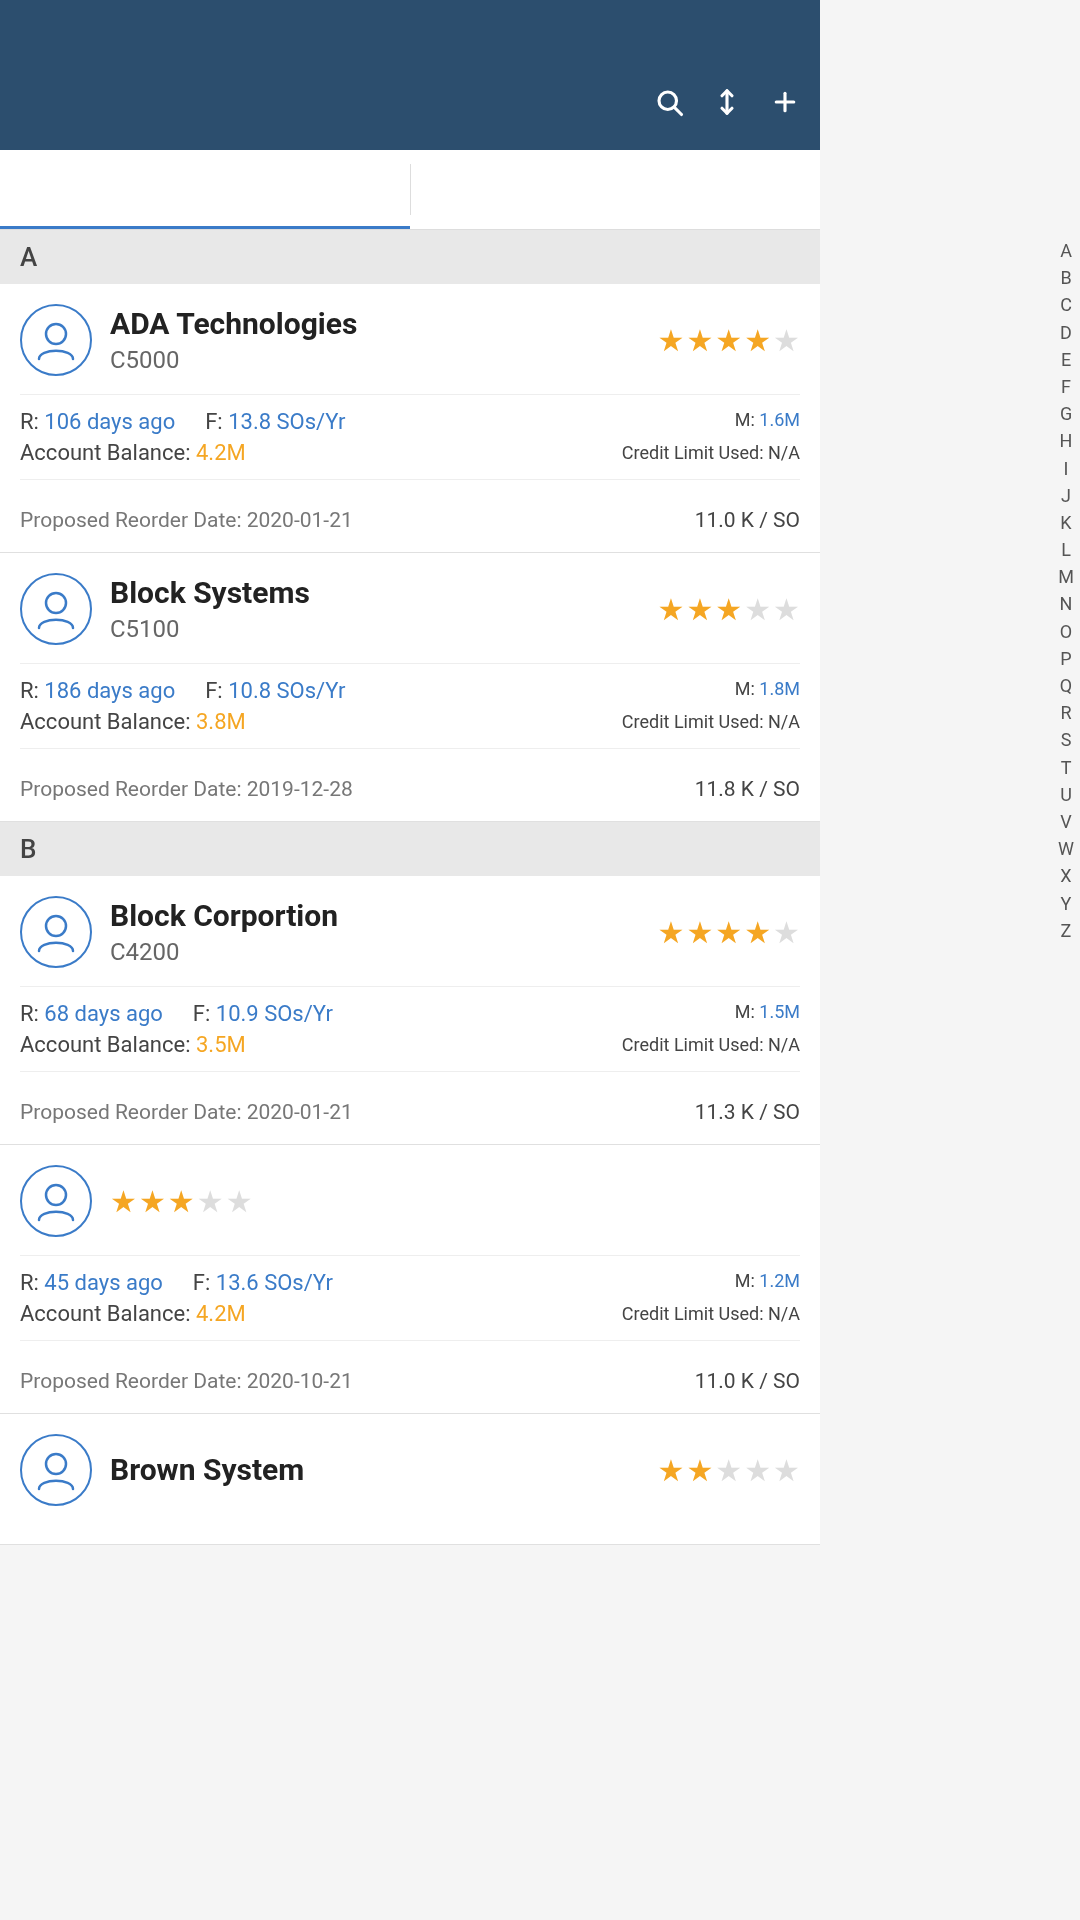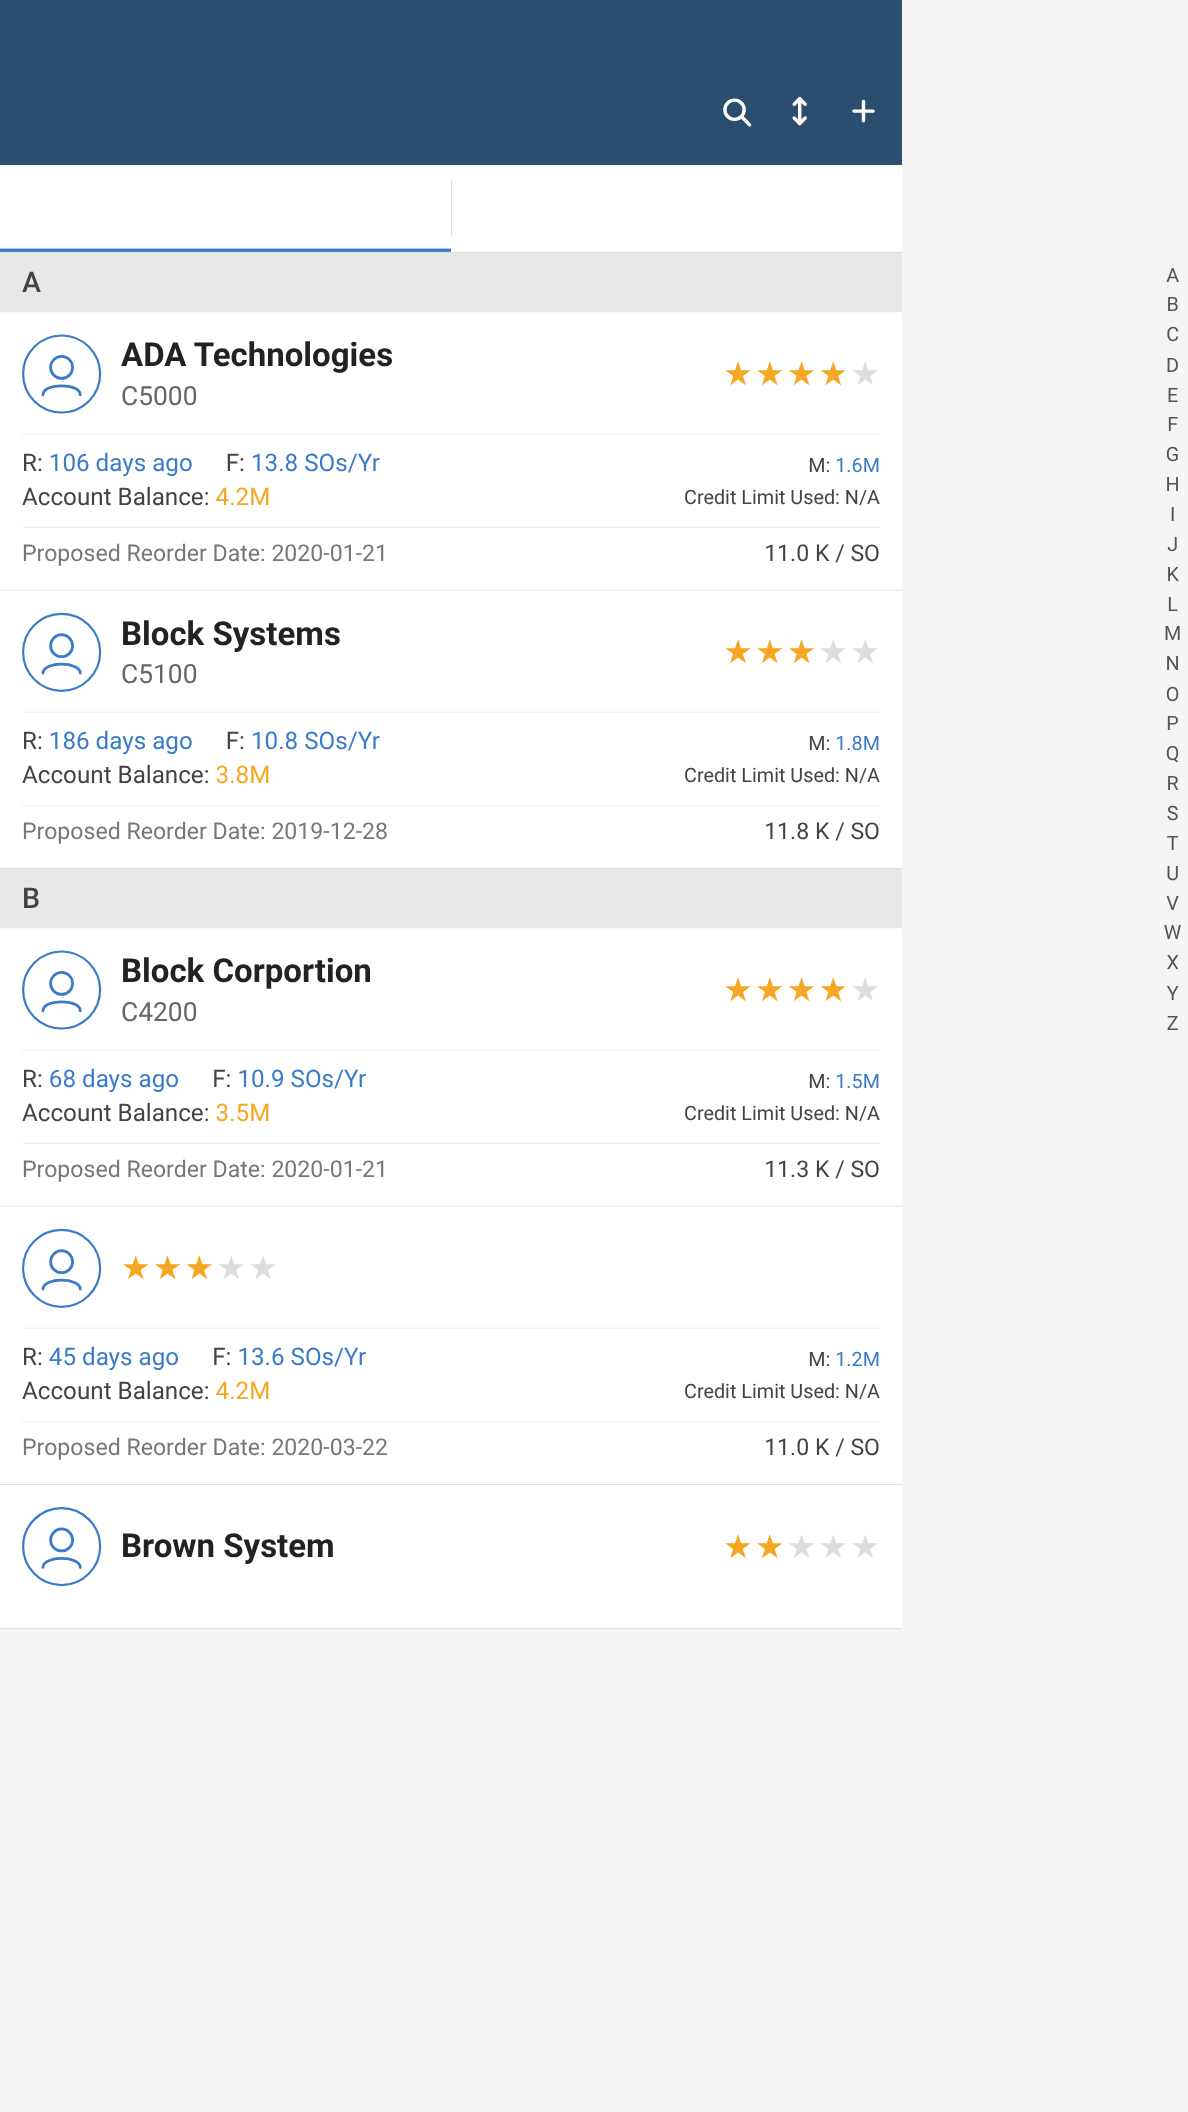--- a/index.html
+++ b/index.html
@@ -146,21 +146,21 @@
     .star-full { color: #f5a623; }
     .star-empty { color: #ddd; }
 
     .customer-stats {
       border-top: 1px solid #eee;
       padding-top: 14px;
       margin-bottom: 14px;
     }
     .stats-row1 {
       display: flex;
-      align-items: flex-end;
+      align-items: flex-start;
       margin-bottom: 6px;
     }
     .stat-item {
       font-size: 22px;
       color: #444;
       margin-right: 30px;
     }
     .stat-item span.link {
       color: #3a7bc8;
     }
@@ -177,21 +177,21 @@
     }
 
     .stats-row2 {
       display: flex;
       align-items: center;
       gap: 28px;
     }
 
     .reorder-row {
       border-top: 1px solid #eee;
-      padding-top: 12px;
+      padding-top: 28px;
       display: flex;
       justify-content: space-between;
       align-items: center;
     }
     .reorder-label {
       font-size: 21px;
       color: #777;
     }
     .reorder-value {
       font-size: 21px;
@@ -392,21 +392,21 @@
             <div class="stat-item">R: <span class="link">45 days ago</span></div>
             <div class="stat-item">F: <span class="link">13.6 SOs/Yr</span></div>
             <div class="stat-right">M: <span class="link">1.2M</span></div>
           </div>
           <div class="stats-row2">
             <div class="stat-item">Account Balance: <span class="orange">4.2M</span></div>
             <div class="stat-right">Credit Limit Used: <span class="na">N/A</span></div>
           </div>
         </div>
         <div class="reorder-row">
-          <div class="reorder-label">Proposed Reorder Date: 2020-03-22</div>
+          <div class="reorder-label">Proposed Reorder Date: 2020-10-21</div>
           <div class="reorder-value">11.0 K / SO</div>
         </div>
       </div>
     <div class="customer-card">
         <div class="customer-top">
           <div class="avatar">
             <svg viewBox="0 0 50 50" fill="none" xmlns="http://www.w3.org/2000/svg">
     <circle cx="25" cy="19" r="10" stroke="#3a7bc8" stroke-width="2.5" fill="none"></circle>
     <path d="M8 44 C8 33 42 33 42 44" stroke="#3a7bc8" stroke-width="2.5" fill="none" stroke-linecap="round"></path>
   </svg>

